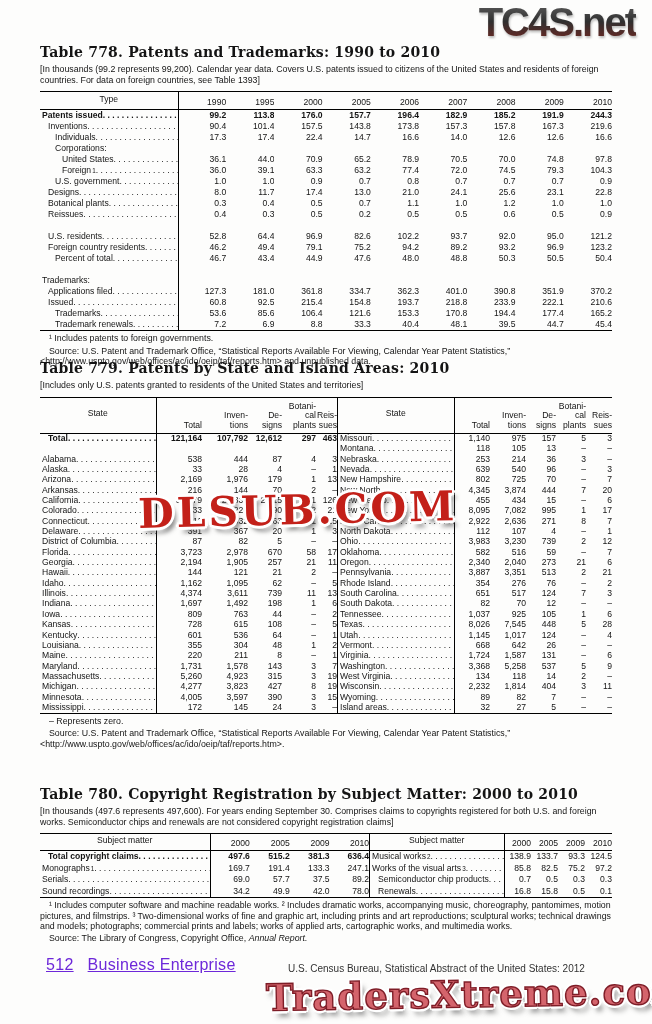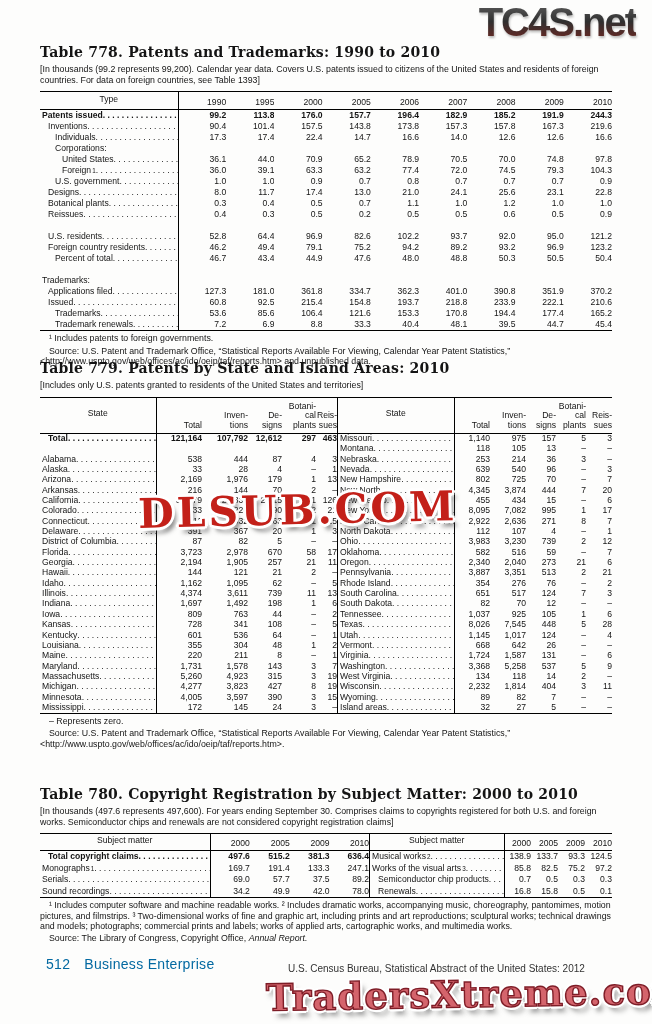--- a/index.html
+++ b/index.html
@@ -31,21 +31,21 @@
   .t778 tbody td{height:11px;}
   .t778 thead th{height:15px;}
   
   .panels{display:flex;}
   .panels .left{border-right:1px solid #000;}
   .t779 tbody td{height:10.35px;}
   .t779 thead th{height:33px;text-align:right;}
   .t780 tbody td{height:11.5px;}
   .t780 thead th{height:14px;}
   
-  .footer-left{position:absolute;left:46px;top:956px;font-size:14px;letter-spacing:.3px;color:#0369a1;}
+  .footer-left{position:absolute;left:46px;top:956px;font-size:16px;letter-spacing:.3px;color:#6d28d9;text-decoration:underline;}
   .footer-left .pg{margin-right:14px;}
   .footer-right{position:absolute;left:268px;top:963px;font-size:10px;color:#333;margin-left:20px;}
   
   .wm{position:absolute;font-weight:bold;white-space:nowrap;pointer-events:none;}
   .wm-tc4s{top:0px;right:16px;font-size:40px;letter-spacing:-2px;font-family:"Liberation Sans",sans-serif;
     background:linear-gradient(180deg,#585858 10%,#303030 48%,#6e2822 92%);
     -webkit-background-clip:text;background-clip:text;color:transparent;
     filter:drop-shadow(1px 2px 1px rgba(0,0,0,.25));}
   .wm-dlsub{left:138px;top:486px;font-size:41px;letter-spacing:3px;font-family:"DejaVu Serif",serif;
     color:#c32019;transform:rotate(-1.4deg);
@@ -731,21 +731,21 @@
             </tr>
 
             <tr>
               <td class="stub">
                 <div class="lbl">
                   <span>Kansas</span>
                   <span class="dots"></span>
                 </div>
               </td>
               <td class="num">728</td>
-              <td class="num">341</td>
+              <td class="num">615</td>
               <td class="num">108</td>
               <td class="num">–</td>
               <td class="num">5</td>
             </tr>
 
             <tr>
               <td class="stub">
                 <div class="lbl">
                   <span>Kentucky</span>
                   <span class="dots"></span>

